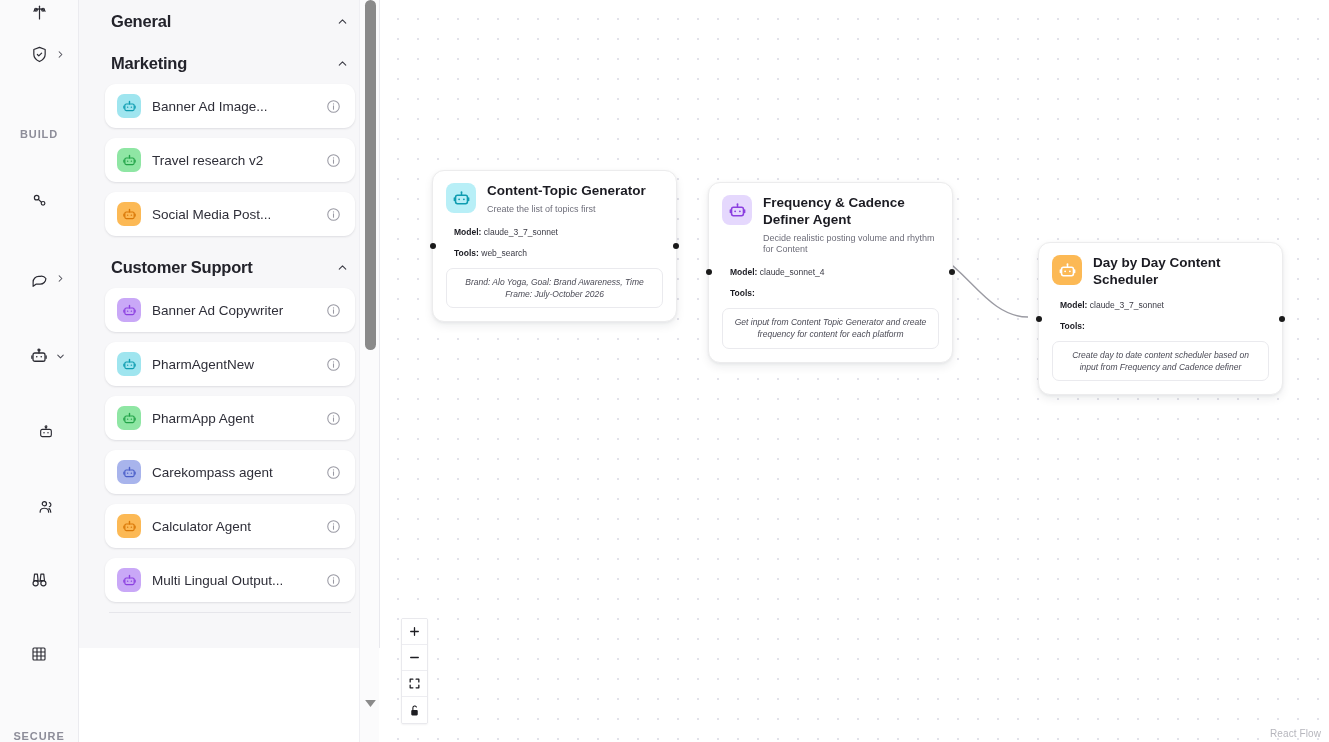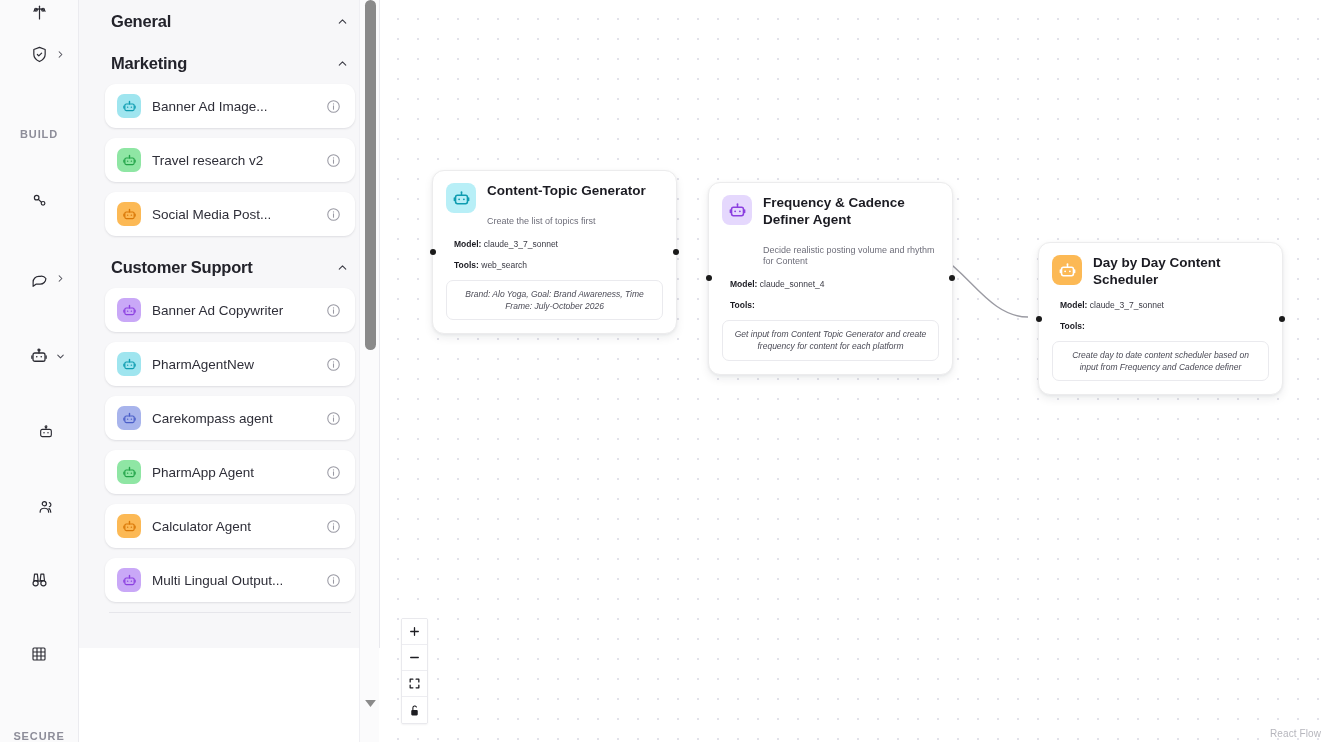--- a/index.html
+++ b/index.html
@@ -146,21 +146,21 @@
     box-shadow: 0 4px 10px rgba(16,24,40,.07), 0 1px 3px rgba(16,24,40,.06);
     padding: 12px 13px 13px 13px;
   }
   .node-head { display: flex; align-items: flex-start; gap: 11px; }
   .node-badge {
     width: 30px; height: 30px; border-radius: 8px;
     display: flex; align-items: center; justify-content: center;
     flex: 0 0 30px;
   }
   .node-title { font-size: 13.5px; font-weight: 600; color: #1b1b22; line-height: 1.25; }
-  .node-sub { font-size: 9px; color: #6e6e7a; margin-top: 16px; line-height: 1.3; }
+  .node-sub { font-size: 9px; color: #6e6e7a; margin-top: 4px; line-height: 1.3; }
   .node-meta { font-size: 8.5px; color: #3a3a44; margin-top: 11px; }
   .node-meta b { font-weight: 700; color: #1b1b22; padding-left: 8px; }
   .node-prompt {
     margin-top: 10px;
     border: 1px solid #eaeaee;
     border-radius: 7px;
     padding: 7px 9px;
     font-size: 8.5px;
     font-style: italic;
     color: #4b4b56;
@@ -499,51 +499,51 @@
           <span class="agent-label">PharmAgentNew</span>
           <span class="info-icon">
             <svg width="15" height="15" viewBox="0 0 24 24" fill="none" stroke="currentColor" stroke-width="1.7">
               <circle cx="12" cy="12" r="9.2"></circle>
               <path d="M12 11v5.2" stroke-linecap="round"></path>
               <circle cx="12" cy="7.9" r="1" fill="currentColor" stroke="none"></circle>
             </svg>
           </span>
         </div>
         <div class="agent-card">
+          <span class="bot-badge" style="background:#8fe6a4">
+            <svg width="15" height="15" viewBox="0 0 24 24" fill="none" stroke="#22a348" stroke-width="1.9" stroke-linecap="round" stroke-linejoin="round">
+              <rect x="4.5" y="8" width="15" height="10.5" rx="2.4"></rect>
+              <path d="M12 5.2V8"></path>
+              <circle cx="12" cy="4" r="1.2" fill="#22a348" stroke="none"></circle>
+              <circle cx="9" cy="13" r="1.15" fill="#22a348" stroke="none"></circle>
+              <circle cx="15" cy="13" r="1.15" fill="#22a348" stroke="none"></circle>
+              <path d="M3 11.5v3M21 11.5v3"></path>
+            </svg>
+          </span>
+          <span class="agent-label">PharmApp Agent</span>
+          <span class="info-icon">
+            <svg width="15" height="15" viewBox="0 0 24 24" fill="none" stroke="currentColor" stroke-width="1.7">
+              <circle cx="12" cy="12" r="9.2"></circle>
+              <path d="M12 11v5.2" stroke-linecap="round"></path>
+              <circle cx="12" cy="7.9" r="1" fill="currentColor" stroke="none"></circle>
+            </svg>
+          </span>
+        </div>
+        <div class="agent-card">
           <span class="bot-badge" style="background:#a8b4ec">
             <svg width="15" height="15" viewBox="0 0 24 24" fill="none" stroke="#4a5ec8" stroke-width="1.9" stroke-linecap="round" stroke-linejoin="round">
               <rect x="4.5" y="8" width="15" height="10.5" rx="2.4"></rect>
               <path d="M12 5.2V8"></path>
               <circle cx="12" cy="4" r="1.2" fill="#4a5ec8" stroke="none"></circle>
               <circle cx="9" cy="13" r="1.15" fill="#4a5ec8" stroke="none"></circle>
               <circle cx="15" cy="13" r="1.15" fill="#4a5ec8" stroke="none"></circle>
               <path d="M3 11.5v3M21 11.5v3"></path>
             </svg>
           </span>
           <span class="agent-label">Carekompass agent</span>
-          <span class="info-icon">
-            <svg width="15" height="15" viewBox="0 0 24 24" fill="none" stroke="currentColor" stroke-width="1.7">
-              <circle cx="12" cy="12" r="9.2"></circle>
-              <path d="M12 11v5.2" stroke-linecap="round"></path>
-              <circle cx="12" cy="7.9" r="1" fill="currentColor" stroke="none"></circle>
-            </svg>
-          </span>
-        </div>
-        <div class="agent-card">
-          <span class="bot-badge" style="background:#8fe6a4">
-            <svg width="15" height="15" viewBox="0 0 24 24" fill="none" stroke="#22a348" stroke-width="1.9" stroke-linecap="round" stroke-linejoin="round">
-              <rect x="4.5" y="8" width="15" height="10.5" rx="2.4"></rect>
-              <path d="M12 5.2V8"></path>
-              <circle cx="12" cy="4" r="1.2" fill="#22a348" stroke="none"></circle>
-              <circle cx="9" cy="13" r="1.15" fill="#22a348" stroke="none"></circle>
-              <circle cx="15" cy="13" r="1.15" fill="#22a348" stroke="none"></circle>
-              <path d="M3 11.5v3M21 11.5v3"></path>
-            </svg>
-          </span>
-          <span class="agent-label">PharmApp Agent</span>
           <span class="info-icon">
             <svg width="15" height="15" viewBox="0 0 24 24" fill="none" stroke="currentColor" stroke-width="1.7">
               <circle cx="12" cy="12" r="9.2"></circle>
               <path d="M12 11v5.2" stroke-linecap="round"></path>
               <circle cx="12" cy="7.9" r="1" fill="currentColor" stroke="none"></circle>
             </svg>
           </span>
         </div>
         <div class="agent-card">
           <span class="bot-badge" style="background:#fcb955">

